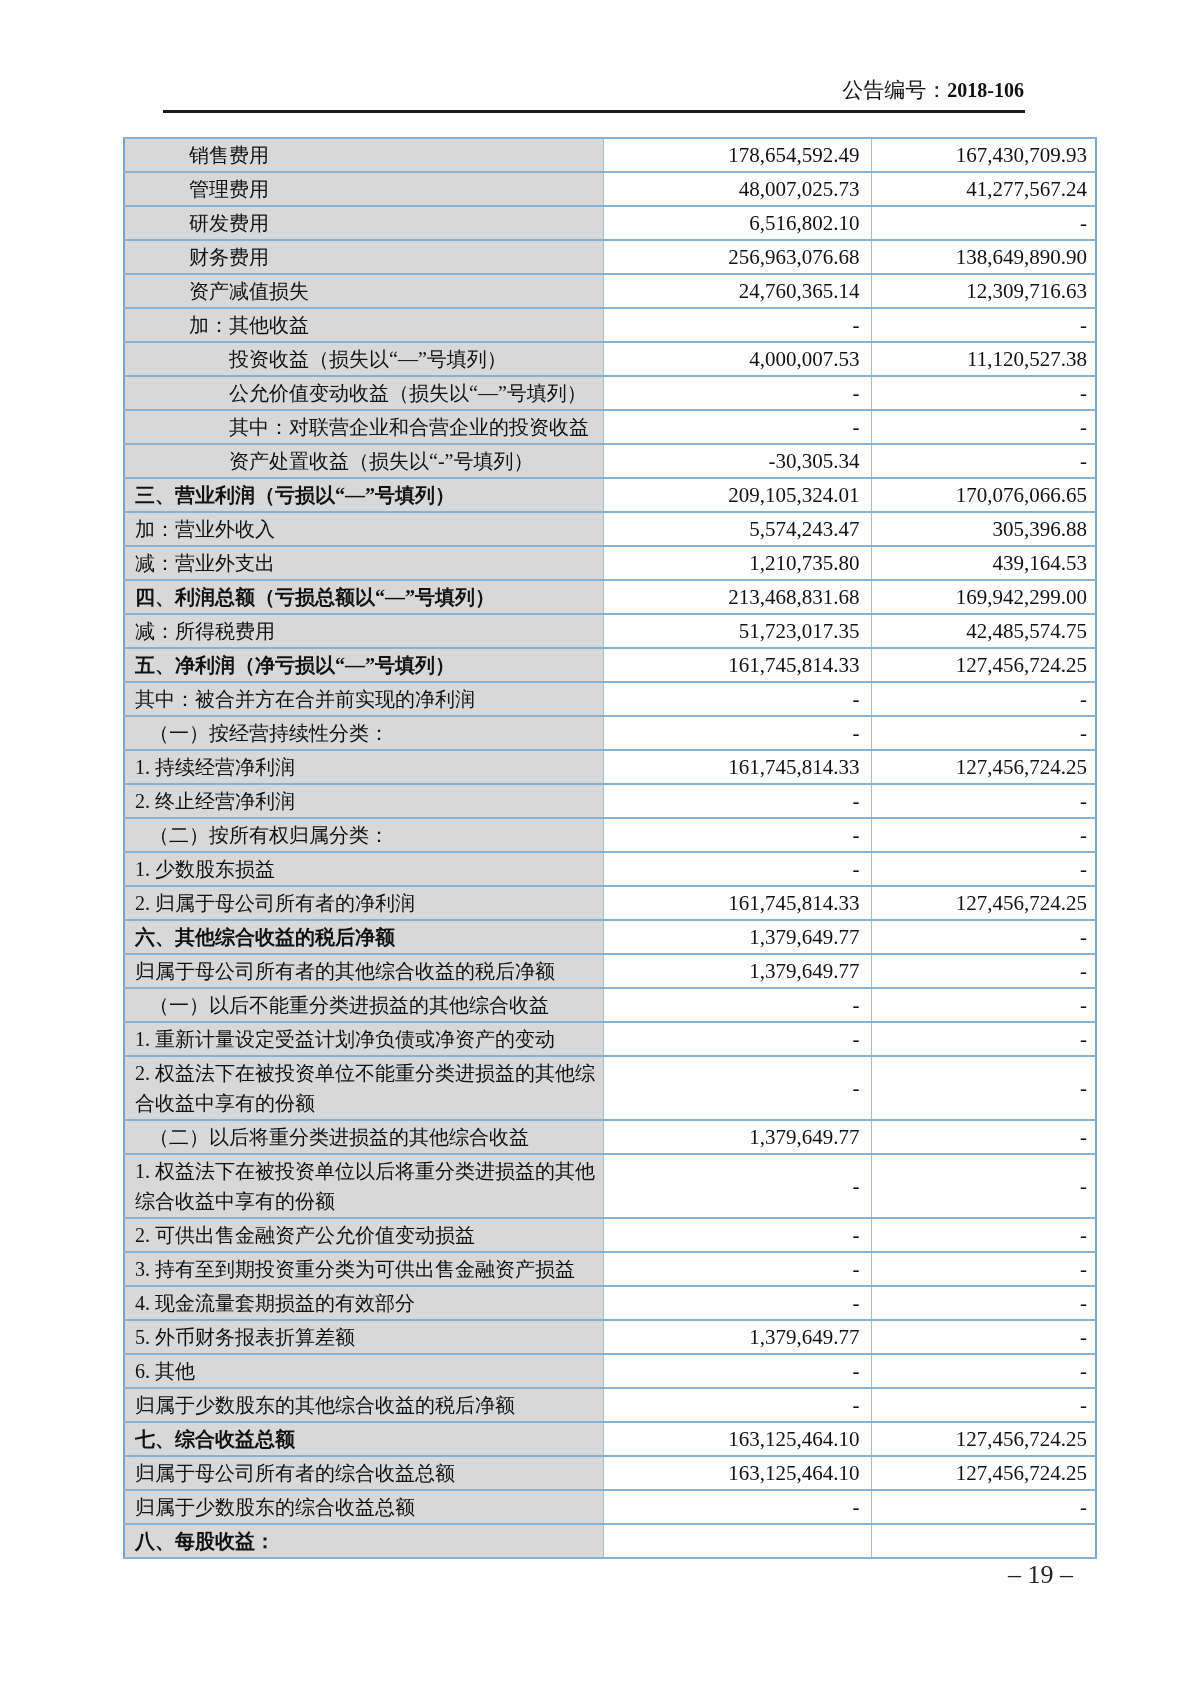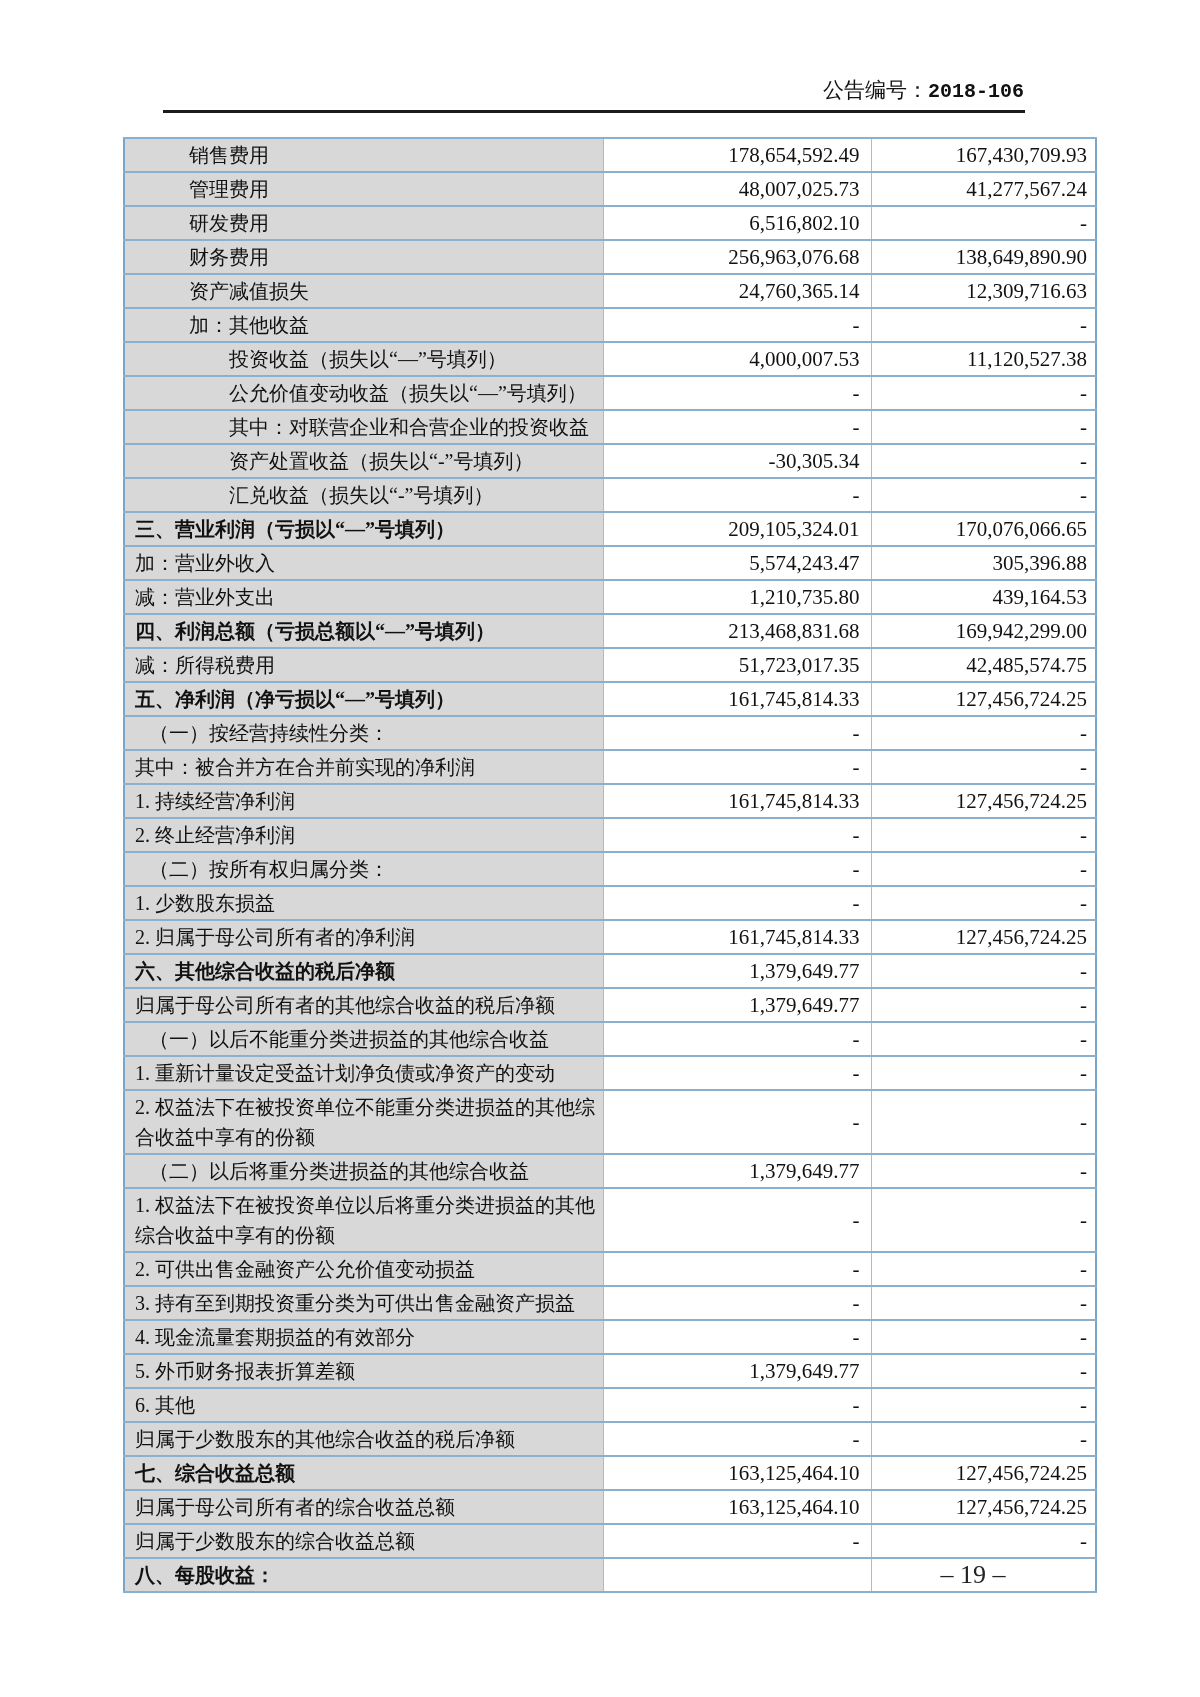--- a/index.html
+++ b/index.html
@@ -15,21 +15,21 @@
   }
   .doc-header {
     position: absolute;
     top: 76px;
     right: 176px;
     font-size: 21px;
     white-space: nowrap;
   }
   .doc-header .zh { font-family: "Liberation Serif", "DejaVu Serif", serif; }
   .doc-header .num {
-    font-family: Liberation Mono, monospace;
+    font-family: Liberation Serif, serif;
     font-weight: bold;
     font-size: 20px;
   }
   .header-rule {
     position: absolute;
     left: 163px;
     top: 110px;
     width: 862px;
     height: 3px;
     background: #1c1c1c;
@@ -68,21 +68,21 @@
     text-align: right;
     padding-right: 11px;
     white-space: nowrap;
   }
   td.val2 { padding-right: 8px; border-radius: 7px; }
   .page-number {
     position: absolute;
     top: 1560px;
     left: 873px;
     width: 200px;
-    text-align: center;
+    text-align: right;
     font-size: 26px;
     color: #222222;
   }
 </style>
 </head>
 <body>
 
 <div class="page">
 
   <div class="doc-header">
@@ -142,25 +142,20 @@
           <td class="lbl ind4">其中：对联营企业和合营企业的投资收益</td>
           <td class="val">-</td>
           <td class="val val2">-</td>
         </tr>
         <tr>
           <td class="lbl ind4">资产处置收益（损失以“-”号填列）</td>
           <td class="val">-30,305.34</td>
           <td class="val val2">-</td>
         </tr>
         <tr>
-          <td class="lbl ind4">汇兑收益（损失以“-”号填列）</td>
-          <td class="val">-</td>
-          <td class="val val2">-</td>
-        </tr>
-        <tr>
           <td class="lbl ind1 bold">三、营业利润（亏损以“—”号填列）</td>
           <td class="val">209,105,324.01</td>
           <td class="val val2">170,076,066.65</td>
         </tr>
         <tr>
           <td class="lbl ind1">加：营业外收入</td>
           <td class="val">5,574,243.47</td>
           <td class="val val2">305,396.88</td>
         </tr>
         <tr>
@@ -177,26 +172,26 @@
           <td class="lbl ind1">减：所得税费用</td>
           <td class="val">51,723,017.35</td>
           <td class="val val2">42,485,574.75</td>
         </tr>
         <tr>
           <td class="lbl ind1 bold">五、净利润（净亏损以“—”号填列）</td>
           <td class="val">161,745,814.33</td>
           <td class="val val2">127,456,724.25</td>
         </tr>
         <tr>
+          <td class="lbl ind1">其中：被合并方在合并前实现的净利润</td>
+          <td class="val">-</td>
+          <td class="val val2">-</td>
+        </tr>
+        <tr>
           <td class="lbl ind2">（一）按经营持续性分类：</td>
-          <td class="val">-</td>
-          <td class="val val2">-</td>
-        </tr>
-        <tr>
-          <td class="lbl ind1">其中：被合并方在合并前实现的净利润</td>
           <td class="val">-</td>
           <td class="val val2">-</td>
         </tr>
         <tr>
           <td class="lbl ind1">1. 持续经营净利润</td>
           <td class="val">161,745,814.33</td>
           <td class="val val2">127,456,724.25</td>
         </tr>
         <tr>
           <td class="lbl ind1">2. 终止经营净利润</td>

